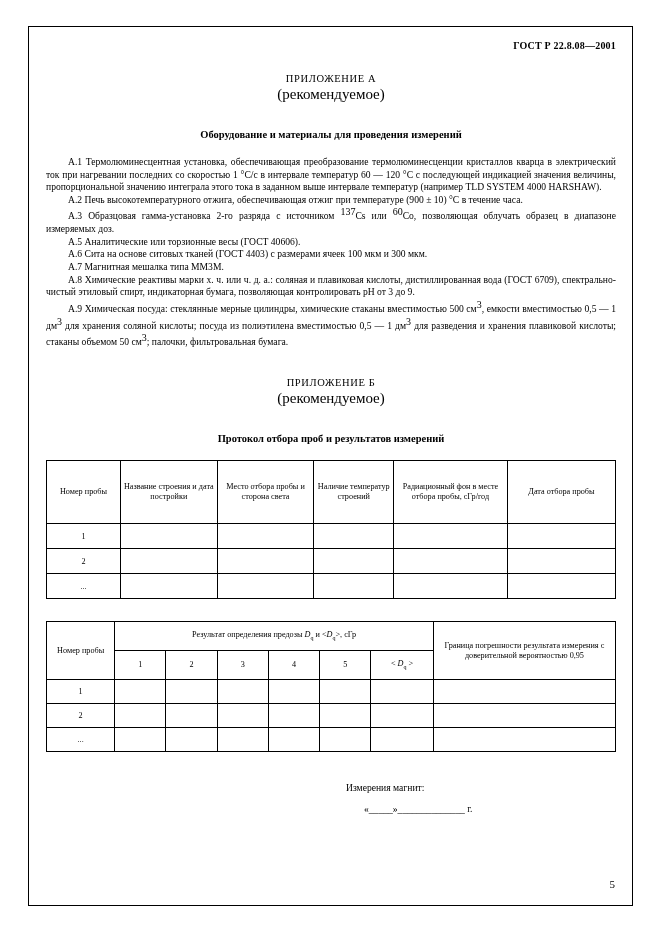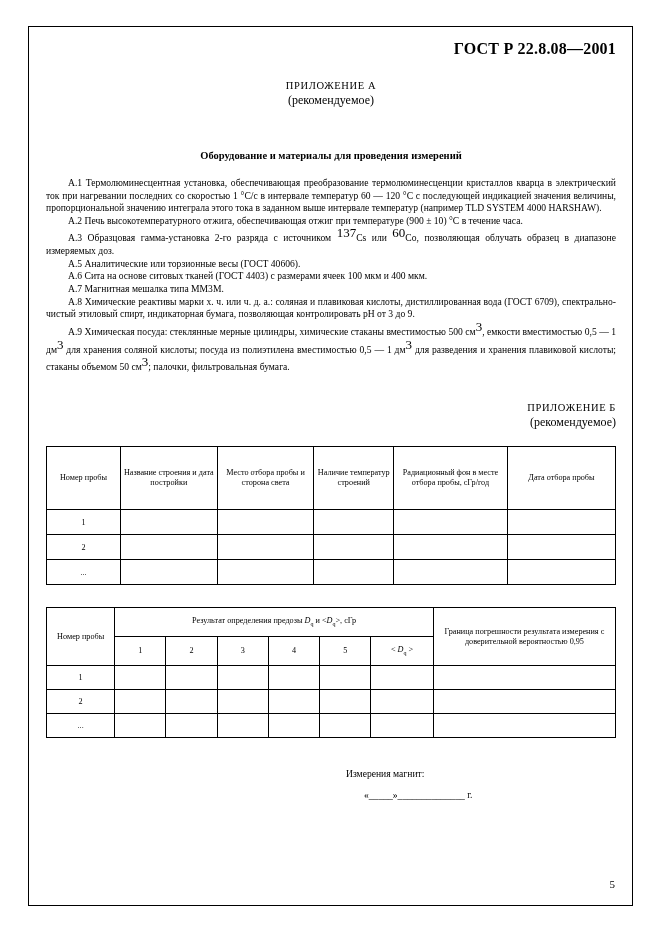--- a/index.html
+++ b/index.html
@@ -31,58 +31,57 @@
   }
   .content {
     position: absolute;
     left: 46px;
     top: 40px;
     width: 570px;
     box-sizing: border-box;
   }
   .header-std {
     text-align: right;
-    font-size: 16px;
+    font-size: 10px;
     font-weight: bold;
     letter-spacing: 0.2px;
     margin-bottom: 22px;
   }
   .center {
     text-align: center;
   }
   .app-title {
     font-size: 10.5px;
     letter-spacing: 0.6px;
     margin-top: 8px;
   }
   .app-sub {
-    font-size: 12px;
+    font-size: 15px;
     margin-top: 2px;
   }
   .section-title {
     font-size: 10.5px;
     font-weight: bold;
     text-align: center;
-    margin-top: 42px;
+    margin-top: 26px;
     margin-bottom: 16px;
   }
   p.para {
     font-size: 9.6px;
     line-height: 12.6px;
     text-align: justify;
     margin: 0 0 0 0;
     text-indent: 22px;
   }
   sup {
-    font-size: 13px;
+    font-size: 10px;
     vertical-align: super;
   }
   .app-b-block {
     margin-top: 28px;
-    text-align: right;
   }
   .tbl {
     border-collapse: collapse;
     width: 100%;
     margin-top: 16px;
     table-layout: fixed;
   }
   .tbl td, .tbl th {
     border: 1px solid #000;
     font-size: 8.2px;
@@ -144,30 +143,31 @@
       <div class="app-title">ПРИЛОЖЕНИЕ А</div>
       <div class="app-sub">(рекомендуемое)</div>
     </div>
 
     <div class="section-title">Оборудование и материалы для проведения измерений</div>
 
     <p class="para">А.1  Термолюминесцентная установка, обеспечивающая преобразование термолюминесценции кристаллов кварца в электрический ток при нагревании последних со скоростью 1 °С/с в интервале температур 60 — 120 °С с последующей индикацией значения величины, пропорциональной значению интеграла этого тока в заданном выше интервале температур (например TLD SYSTEM 4000 HARSHAW).</p>
     <p class="para">А.2  Печь высокотемпературного отжига, обеспечивающая отжиг при температуре (900 ± 10) °С в течение часа.</p>
     <p class="para">А.3  Образцовая гамма-установка 2-го разряда с источником <sup>137</sup>Cs или <sup>60</sup>Co, позволяющая облучать образец в диапазоне измеряемых доз.</p>
     <p class="para">А.5  Аналитические или торзионные весы (ГОСТ 40606).</p>
-    <p class="para">А.6  Сита на основе ситовых тканей (ГОСТ 4403) с размерами ячеек 100 мкм и 400 мкм.</p>
+    <p class="para">А.6  Сита на основе ситовых тканей (ГОСТ 4403) с размерами ячеек 100 мкм и 300 мкм.</p>
     <p class="para">А.7  Магнитная мешалка типа ММ3М.</p>
     <p class="para">А.8  Химические реактивы марки х. ч. или ч. д. а.: соляная и плавиковая кислоты, дистиллированная вода (ГОСТ 6709), спектрально-чистый этиловый спирт, индикаторная бумага, позволяющая контролировать рН от 3 до 9.</p>
     <p class="para">А.9  Химическая посуда: стеклянные мерные цилиндры, химические стаканы вместимостью 500 см<sup>3</sup>, емкости вместимостью 0,5 — 1 дм<sup>3</sup> для хранения соляной кислоты; посуда из полиэтилена вместимостью 0,5 — 1 дм<sup>3</sup> для разведения и хранения плавиковой кислоты; стаканы объемом 50 см<sup>3</sup>; палочки, фильтровальная бумага.</p>
 
     <div class="center app-b-block">
       <div class="app-title">ПРИЛОЖЕНИЕ Б</div>
       <div class="app-sub">(рекомендуемое)</div>
     </div>
 
+    <div class="section-title">Протокол отбора проб и результатов измерений</div>
 
     <table class="tbl">
       <colgroup>
         <col style="width:13%">
         <col style="width:17%">
         <col style="width:17%">
         <col style="width:14%">
         <col style="width:20%">
         <col style="width:19%">
       </colgroup>

